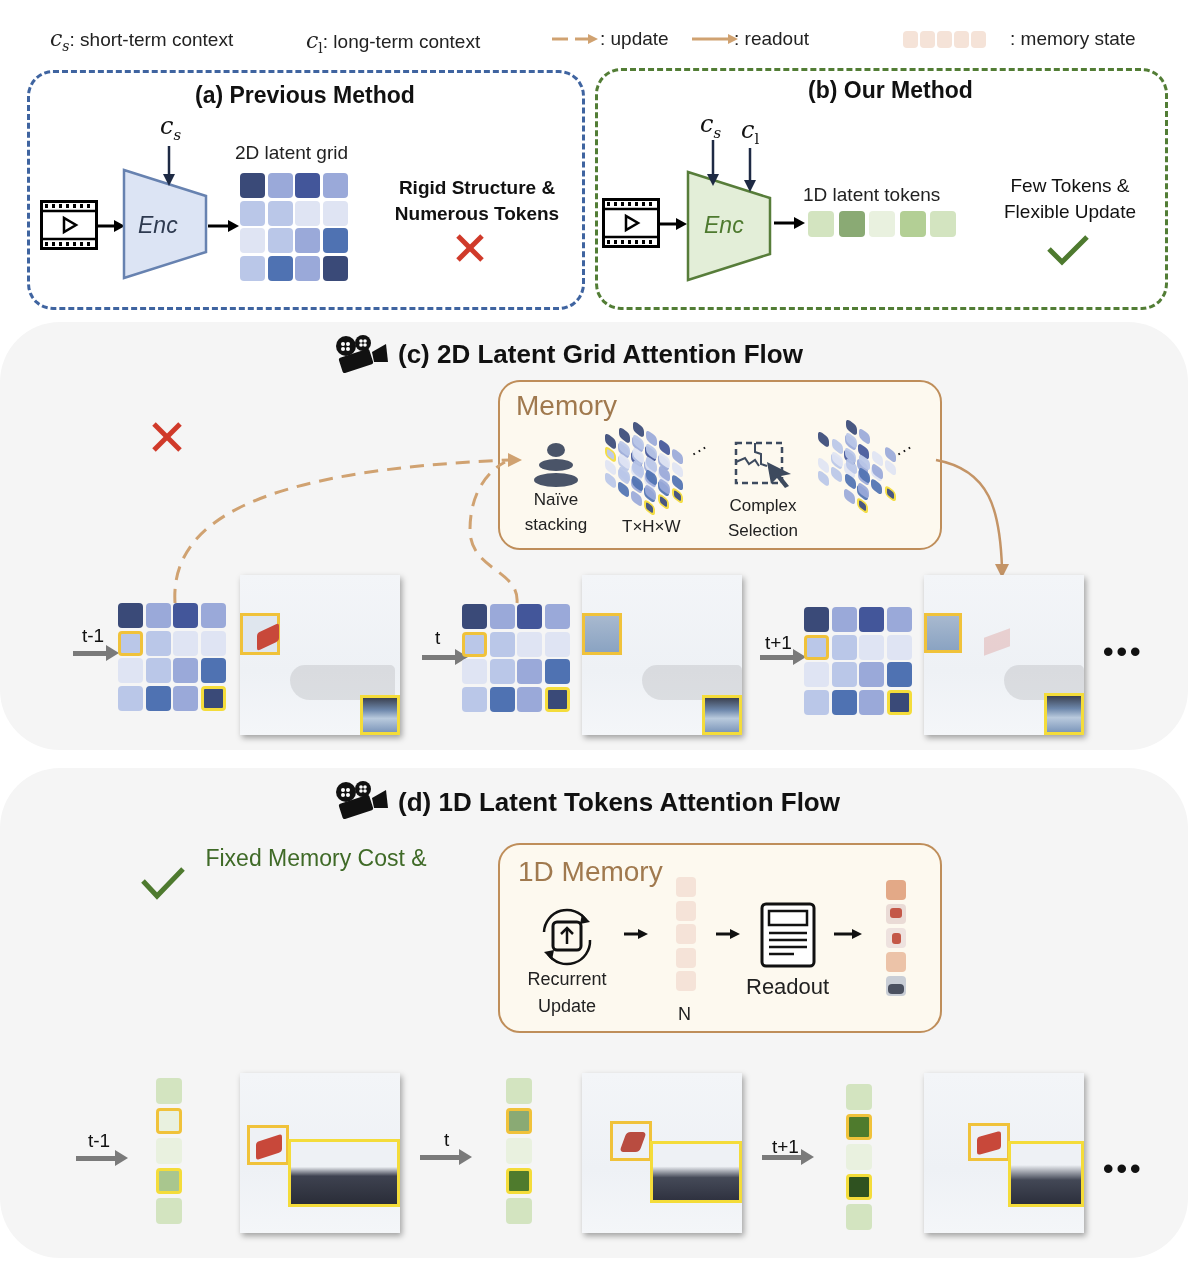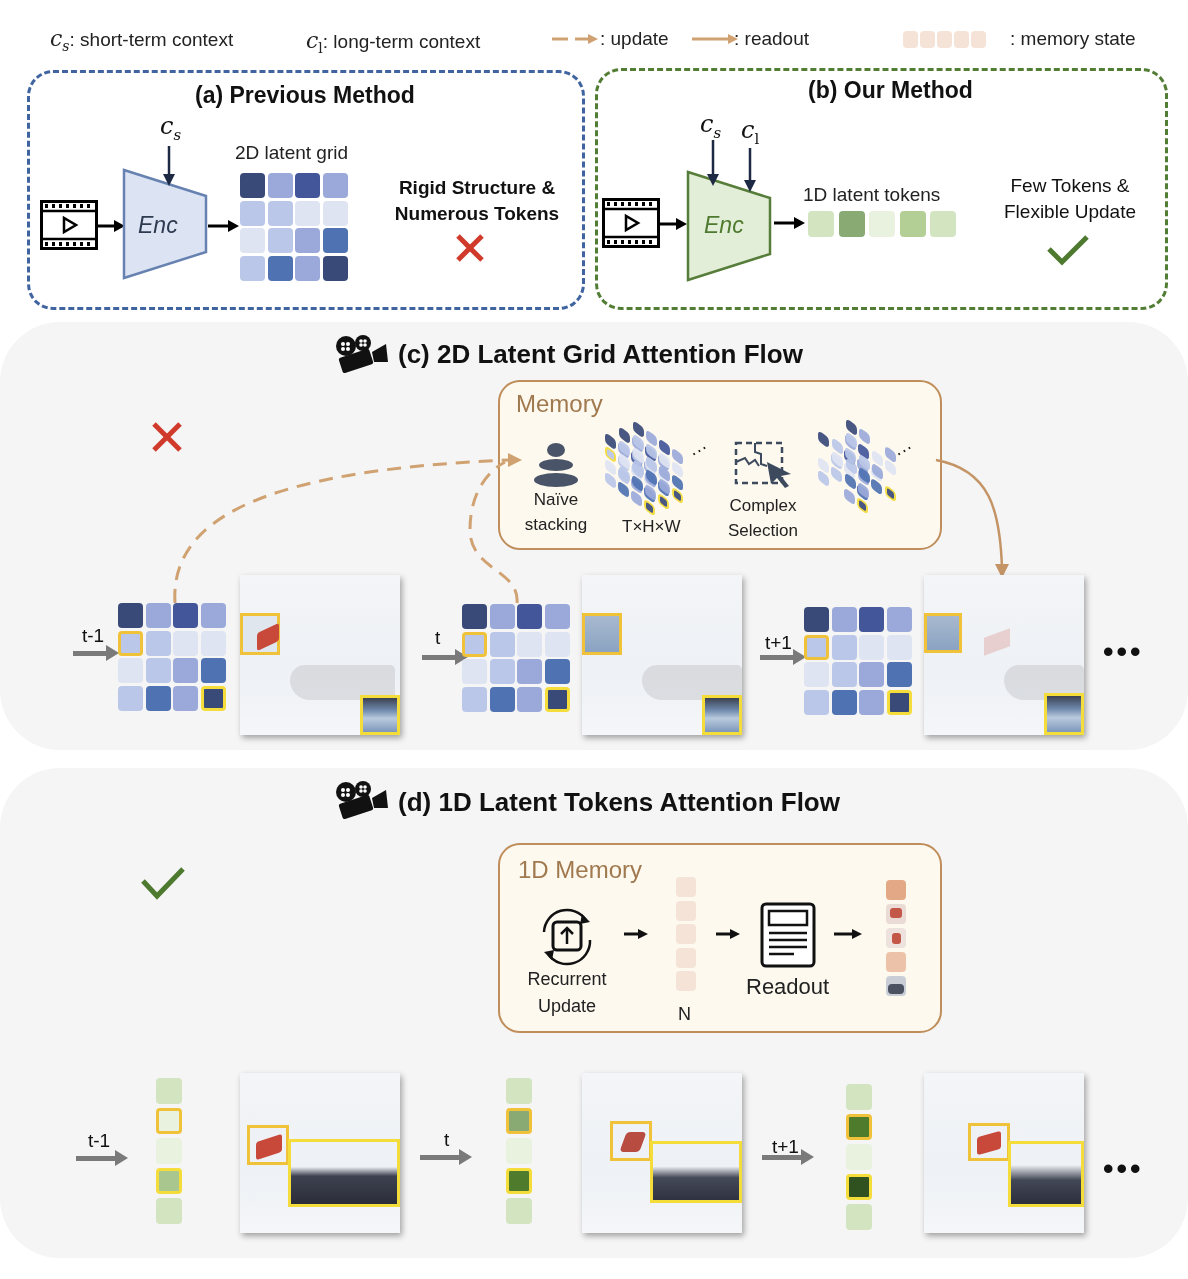--- a/index.html
+++ b/index.html
@@ -4,21 +4,21 @@
 <style>
   html,body{margin:0;padding:0;background:#ffffff;}
   body{width:1188px;height:1279px;position:relative;overflow:hidden;font-family:"Liberation Sans","DejaVu Sans",sans-serif;color:#111;}
   .abs{position:absolute;}
   .legend-text{font-size:19px;color:#222;white-space:nowrap;}
   .math{font-family:"DejaVu Serif","Liberation Serif",serif;font-style:italic;}
   .panel-title{font-weight:bold;font-size:23px;color:#111;white-space:nowrap;}
   .big-title{font-weight:bold;font-size:26px;color:#111;white-space:nowrap;}
   .region{position:absolute;background:#f5f5f5;border-radius:60px;}
   .memory-box{position:absolute;background:#fdf9ef;border:2.5px solid #bf8e5a;border-radius:22px;}
-  .mem-title{font-size:24px;color:#a0794e;white-space:nowrap;}
+  .mem-title{font-size:28px;color:#a0794e;white-space:nowrap;}
   .small-label{font-size:17px;color:#222;text-align:center;white-space:nowrap;}
   .frame{position:absolute;background:#f2f4f7;box-shadow:2px 3px 6px rgba(0,0,0,0.35);overflow:hidden;}
   .frame .bg{position:absolute;inset:0;background:linear-gradient(180deg,#f3f5f8 0%,#eef1f5 60%,#f4f6f9 100%);}
   .boat{position:absolute;background:rgba(120,120,130,0.18);border-radius:30px 10px 10px 40px;}
   .hl{position:absolute;border:3px solid #f0c23a;box-sizing:border-box;}
   .hl.y2{border-color:#f4dc3a;}
   .patch-sea{background:linear-gradient(180deg,#a8b9cf,#8aa3c2);}
   .patch-wake{background:linear-gradient(180deg,#3b4150 0%,#6d87ab 35%,#b9cadd 60%,#7d97bb 100%);}
   .patch-flag{background:#dfe6ee;}
   .cell{position:absolute;border-radius:4px;box-sizing:border-box;}
@@ -450,20 +450,21 @@
     <circle cx="29" cy="11" r="1.8" fill="#fff"></circle>
     <circle cx="33" cy="11" r="1.8" fill="#fff"></circle>
   <rect x="8" y="19" width="32" height="16" rx="2" fill="#111" transform="rotate(-18 24 27)"></rect>
   <polygon points="40,18 54,10 56,28 42,28" fill="#111"></polygon>
 </svg>
 <div class="abs big-title" style="left:398px;top:787px;">(d) 1D Latent Tokens Attention Flow</div>
 <svg class="abs" style="left:140px;top:866px;" width="46" height="34">
     <polyline points="3,15 17,30 43,3" fill="none" stroke="#4e7a2f" stroke-width="5"></polyline>
   </svg>
 <div class="abs" style="left:186px;top:842px;width:260px;text-align:center;font-size:23px;line-height:32px;color:#3f6a27;">
+  <div>Fixed Memory Cost &amp;</div>
 </div>
 
 <div class="memory-box" style="left:498px;top:843px;width:440px;height:186px;"></div>
 <div class="abs mem-title" style="left:518px;top:856px;">1D Memory</div>
 <svg class="abs" style="left:536px;top:904px;" width="62" height="66">
   <path d="M8,28 A23,23 0 0 1 50,16" fill="none" stroke="#111" stroke-width="2.5"></path>
   <polygon points="46,10 54,18 44,20" fill="#111"></polygon>
   <path d="M54,36 A23,23 0 0 1 12,50" fill="none" stroke="#111" stroke-width="2.5"></path>
   <polygon points="16,56 8,48 18,46" fill="#111"></polygon>
   <rect x="17" y="18" width="28" height="28" rx="4" fill="none" stroke="#111" stroke-width="3"></rect>

